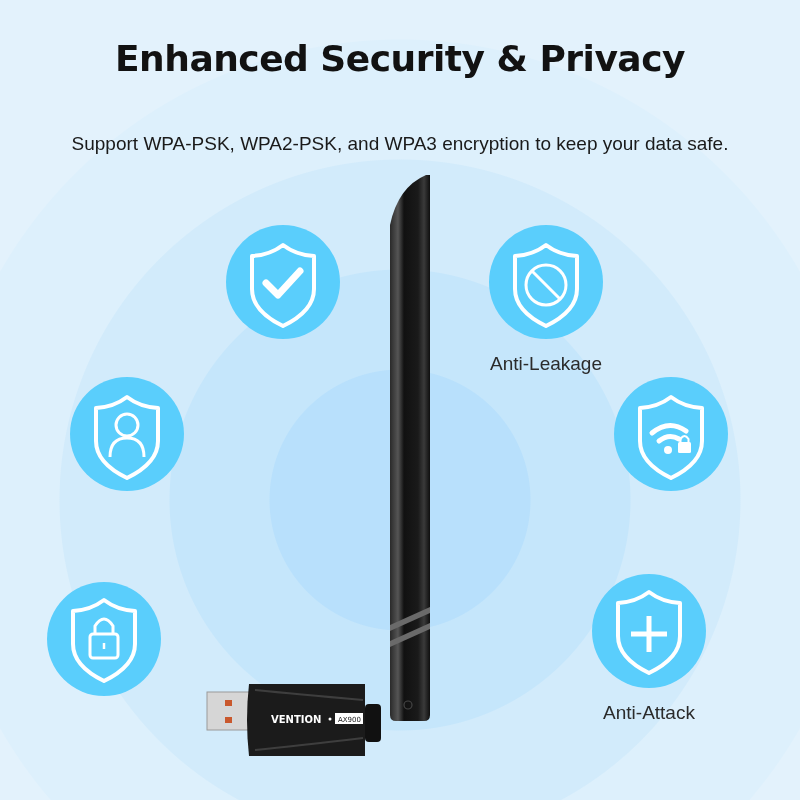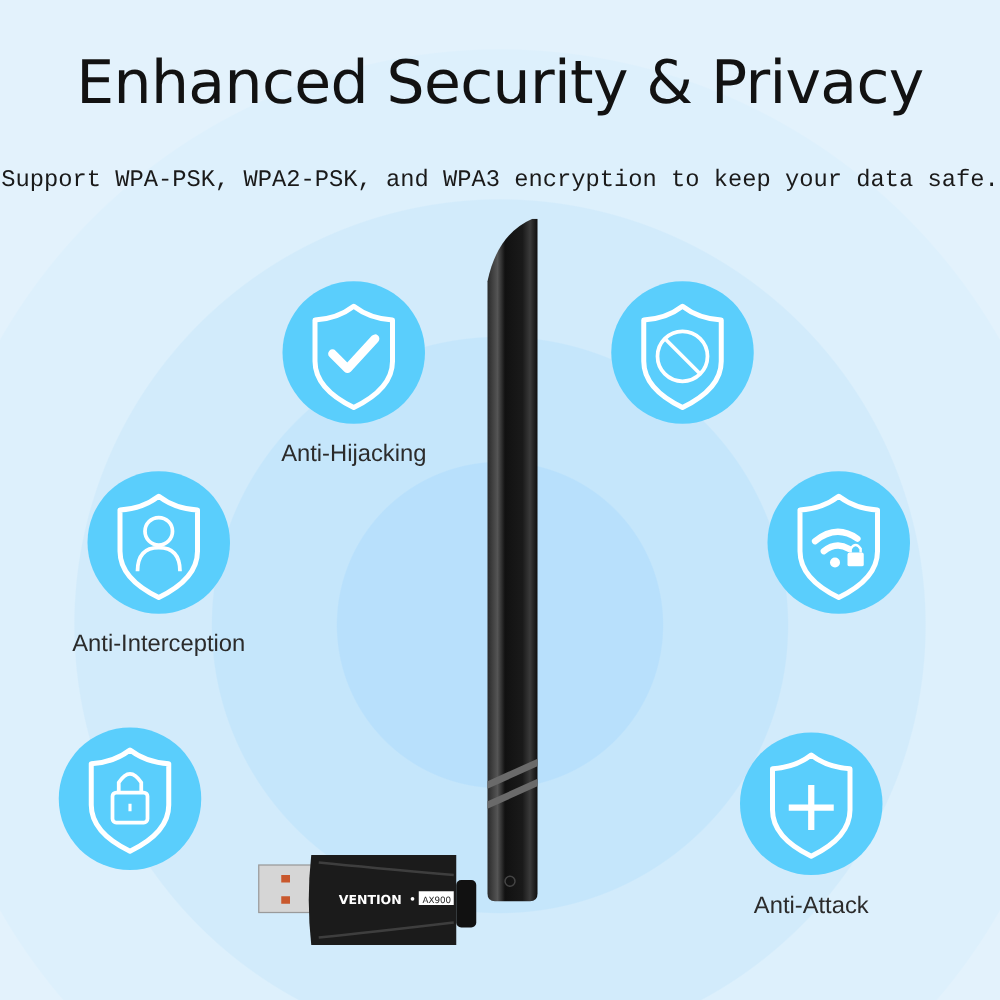--- a/index.html
+++ b/index.html
@@ -1,22 +1,22 @@
 <!DOCTYPE html>
 <html><head>
 <meta charset="utf-8">
 <style>
   html, body { margin:0; padding:0; }
   body { width:800px; height:800px; overflow:hidden; position:relative;
     background: radial-gradient(circle at 400px 500px, #b8e0fc 0px, #b8e0fc 130px, #c5e6fb 131px, #c5e6fb 230px, #d2ebfb 231px, #d2ebfb 340px, #ddf0fc 341px, #ddf0fc 460px, #e3f2fc 461px);
     font-family: "DejaVu Sans", sans-serif; }
   .title { position:absolute; left:0; top:38px; width:800px; text-align:center;
-    font-family:"DejaVu Sans", sans-serif; font-weight:normal; font-size:48px; color:#121212; letter-spacing:-0.5px; }
+    font-family:"DejaVu Sans", sans-serif; font-weight:bold; font-size:36px; color:#121212; letter-spacing:-0.5px; }
   .subtitle { position:absolute; left:0; top:133px; width:800px; text-align:center;
-    font-family:Liberation Mono, monospace; font-size:19px; color:#1a1a1a; }
+    font-family:Liberation Sans, sans-serif; font-size:19px; color:#1a1a1a; }
   .feature { position:absolute; width:200px; text-align:center; }
   .feature .circle { width:114px; height:114px; border-radius:50%; background:#5acefc;
     margin:0 auto; position:relative; }
   .feature .circle svg { position:absolute; left:0; top:0; }
   .feature .label { margin-top:14px; font-family:"Liberation Sans", sans-serif; font-size:19px; color:#2b2b2b; }
   .antenna { position:absolute; left:388px; top:175px; width:44px; height:550px; }
   .dongle { position:absolute; left:205px; top:680px; }
 </style>
 </head>
 <body>
@@ -24,42 +24,41 @@
 <div class="title">Enhanced Security &amp; Privacy</div>
 <div class="subtitle">Support WPA-PSK, WPA2-PSK, and WPA3 encryption to keep your data safe.</div>
 
 <div class="feature" style="left:183px; top:225px;">
   <div class="circle">
     <svg width="114" height="114" viewBox="0 0 114 114">
       <path d="M57 20 Q44 30 26 31 L26 64 Q26 86 57 101 Q88 86 88 64 L88 31 Q70 30 57 20 Z" fill="none" stroke="#fff" stroke-width="4" stroke-linejoin="round"></path>
       <path d="M40 58 L52 70 L74 46" fill="none" stroke="#fff" stroke-width="7" stroke-linecap="round" stroke-linejoin="round"></path>
     </svg>
   </div>
-  <div class="label">Anti-Hijacking</div>
 </div>
 
 <div class="feature" style="left:446px; top:225px;">
   <div class="circle">
     <svg width="114" height="114" viewBox="0 0 114 114">
       <path d="M57 20 Q44 30 26 31 L26 64 Q26 86 57 101 Q88 86 88 64 L88 31 Q70 30 57 20 Z" fill="none" stroke="#fff" stroke-width="4" stroke-linejoin="round"></path>
       <circle cx="57" cy="60" r="20" fill="none" stroke="#fff" stroke-width="3"></circle>
       <line x1="43" y1="46" x2="71" y2="74" stroke="#fff" stroke-width="3"></line>
     </svg>
   </div>
+  <div class="label">Anti-Leakage</div>
 </div>
 
 <div class="feature" style="left:27px; top:377px;">
   <div class="circle">
     <svg width="114" height="114" viewBox="0 0 114 114">
       <path d="M57 20 Q44 30 26 31 L26 64 Q26 86 57 101 Q88 86 88 64 L88 31 Q70 30 57 20 Z" fill="none" stroke="#fff" stroke-width="4" stroke-linejoin="round"></path>
       <circle cx="57" cy="48" r="11" fill="none" stroke="#fff" stroke-width="3"></circle>
       <path d="M40 80 Q40 61 57 61 Q74 61 74 80" fill="none" stroke="#fff" stroke-width="3"></path>
     </svg>
   </div>
-  <div class="label">Anti-Interception</div>
 </div>
 
 <div class="feature" style="left:571px; top:377px;">
   <div class="circle">
     <svg width="114" height="114" viewBox="0 0 114 114">
       <path d="M57 20 Q44 30 26 31 L26 64 Q26 86 57 101 Q88 86 88 64 L88 31 Q70 30 57 20 Z" fill="none" stroke="#fff" stroke-width="4" stroke-linejoin="round"></path>
       <path d="M38 56 Q55 42 72 54" fill="none" stroke="#fff" stroke-width="5" stroke-linecap="round"></path>
       <path d="M45 64 Q55 56 65 62" fill="none" stroke="#fff" stroke-width="5" stroke-linecap="round"></path>
       <circle cx="54" cy="73" r="4" fill="#fff"></circle>
       <rect x="64" y="65" width="13" height="11" rx="1.5" fill="#fff"></rect>
@@ -72,21 +71,21 @@
   <div class="circle">
     <svg width="114" height="114" viewBox="0 0 114 114">
       <path d="M57 18 Q44 28 26 29 L26 62 Q26 84 57 99 Q88 84 88 62 L88 29 Q70 28 57 18 Z" fill="none" stroke="#fff" stroke-width="4" stroke-linejoin="round"></path>
       <rect x="43" y="52" width="28" height="24" rx="3" fill="none" stroke="#fff" stroke-width="3"></rect>
       <path d="M48 52 L48 44 Q57 30 66 44 L66 52" fill="none" stroke="#fff" stroke-width="3"></path>
       <line x1="57" y1="61" x2="57" y2="67" stroke="#fff" stroke-width="2.5"></line>
     </svg>
   </div>
 </div>
 
-<div class="feature" style="left:549px; top:586px;">
+<div class="feature" style="left:549px; top:574px;">
   <div class="circle">
     <svg width="114" height="114" viewBox="0 0 114 114">
       <path d="M57 18 Q44 28 26 29 L26 62 Q26 84 57 99 Q88 84 88 62 L88 29 Q70 28 57 18 Z" fill="none" stroke="#fff" stroke-width="4" stroke-linejoin="round"></path>
       <line x1="57" y1="42" x2="57" y2="78" stroke="#fff" stroke-width="5"></line>
       <line x1="39" y1="60" x2="75" y2="60" stroke="#fff" stroke-width="5"></line>
     </svg>
   </div>
   <div class="label">Anti-Attack</div>
 </div>
 

